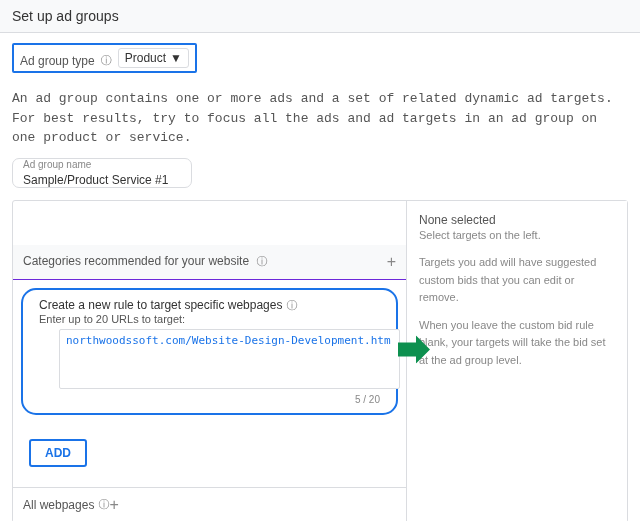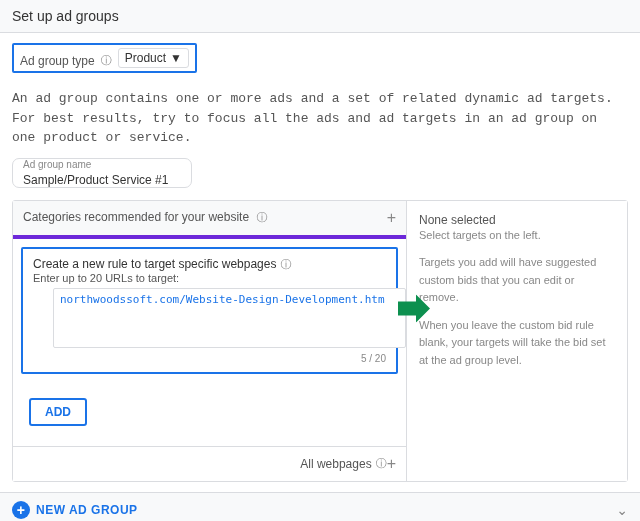--- a/index.html
+++ b/index.html
@@ -102,36 +102,37 @@
       width: 220px;
       padding: 12px;
       background: #fff;
     }
     .panel-section-header {
       display: flex;
       justify-content: space-between;
       align-items: center;
       padding: 8px 10px;
       background: #f8f9fa;
-      border-bottom: 4px solid #6d28d9;
+      border-bottom: 1px solid #6d28d9;
+      margin-top: 44px;
     }
     .panel-section-header-title {
       font-size: 12px;
       color: #555;
     }
     .plus-icon {
       color: #888;
       font-size: 16px;
       cursor: pointer;
     }
     .target-rule-box {
       border: 2px solid #1a73e8;
       margin: 8px;
-      border-radius: 2px;
-      padding: 8px 10px;
+      border-radius: 15px;
+      padding: 8px 16px;
       background: #fff;
       position: relative;
     }
     .target-rule-title {
       font-size: 12px;
       color: #333;
       font-weight: 500;
       display: flex;
       align-items: center;
       gap: 4px;
@@ -184,21 +185,21 @@
       padding: 5px 14px;
       font-size: 12px;
       font-weight: 600;
       border-radius: 3px;
       cursor: pointer;
       margin: 16px 8px;
       display: inline-block;
     }
     .all-webpages-row {
       display: flex;
-      justify-content: flex-end;
+      justify-content: flex-start;
       align-items: center;
       padding: 8px 10px;
       border-top: 1px solid #dadce0;
       background: #fff;
     }
     .all-webpages-label {
       font-size: 12px;
       color: #555;
       display: flex;
       align-items: center;

